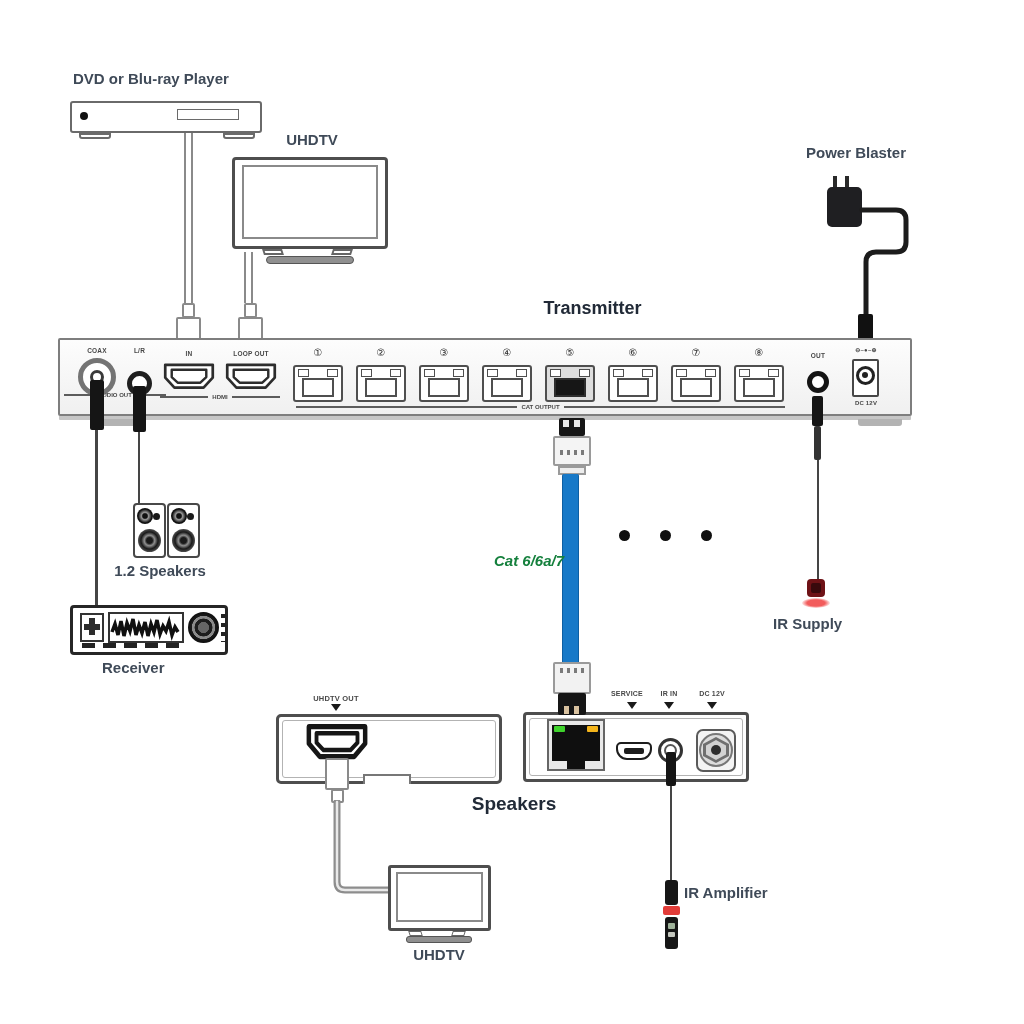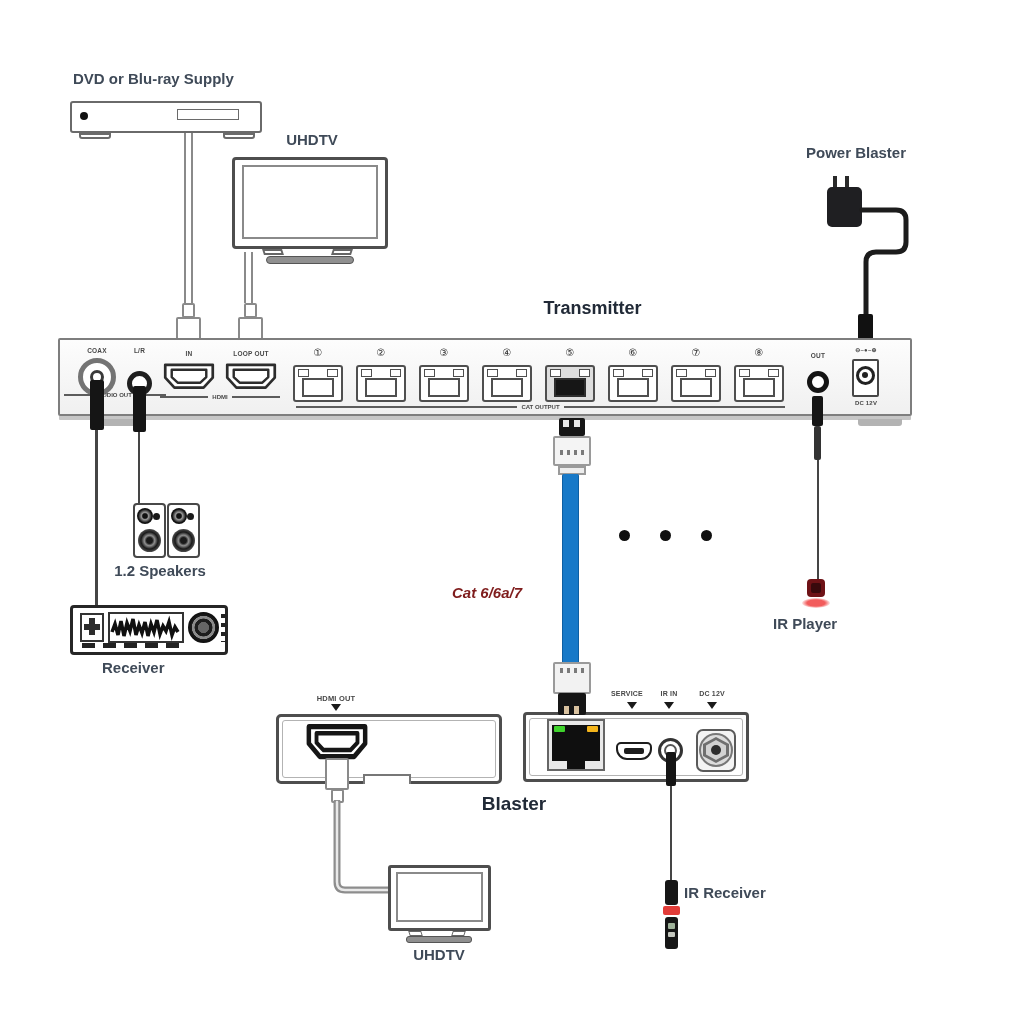--- a/index.html
+++ b/index.html
@@ -37,21 +37,21 @@
   .crimp{position:absolute;height:5px;background:repeating-linear-gradient(90deg,#7a7a7a 0 3px,transparent 3px 7px)}
   .speaker{position:absolute;width:33px;height:55px;border:2px solid #484848;border-radius:4px;background:#fff}
   .dot{width:11px;height:11px;border-radius:50%;background:#0f0f0f}
   .hexa{clip-path:polygon(50% 0,100% 27%,100% 73%,50% 100%,0 73%,0 27%)}
 </style>
 </head>
 <body>
 
 <div id="canvas">
 
-  <div class="lbl" style="left:73px;top:70px">DVD or Blu-ray Supply</div>
+  <div class="lbl" style="left:73px;top:70px">DVD or Blu-ray Player</div>
   <div class="abs" style="left:70px;top:101px;width:192px;height:32px;border:2px solid #6a6a6a;border-radius:3px;background:#fff"></div>
   <div class="abs" style="left:80px;top:112px;width:8px;height:8px;border-radius:50%;background:#111"></div>
   <div class="abs" style="left:177px;top:109px;width:62px;height:11px;border:1.5px solid #6a6a6a;background:#fff"></div>
   <div class="abs" style="left:79px;top:133px;width:32px;height:6px;border:2px solid #6a6a6a;border-radius:0 0 3px 3px;background:#fff"></div>
   <div class="abs" style="left:223px;top:133px;width:32px;height:6px;border:2px solid #6a6a6a;border-radius:0 0 3px 3px;background:#fff"></div>
 
   <div class="lbl" style="left:270px;top:131px;width:84px;text-align:center">UHDTV</div>
   <div class="abs" style="left:232px;top:157px;width:156px;height:92px;border:3px solid #4e4e4e;border-radius:4px;background:#fff"></div>
   <div class="abs" style="left:242px;top:165px;width:136px;height:74px;border:2px solid #8a8a8a;background:#fff"></div>
   <div class="abs" style="left:263px;top:249px;width:20px;height:6px;border:2px solid #666;background:#fff;transform:skewX(18deg)"></div>
@@ -189,47 +189,47 @@
   </div>
   <div class="lbl" style="left:102px;top:659px">Receiver</div>
 
   <div class="abs" style="left:559px;top:418px;width:26px;height:18px;background:#161616;border-radius:2px"></div>
   <div class="abs" style="left:563px;top:420px;width:6px;height:7px;background:#e9e9e9"></div>
   <div class="abs" style="left:574px;top:420px;width:6px;height:7px;background:#e9e9e9"></div>
   <div class="abs" style="left:553px;top:436px;width:38px;height:30px;background:#f4f4f4;border:2px solid #9a9a9a;border-radius:2px"></div>
   <div class="crimp" style="left:560px;top:450px;width:24px"></div>
   <div class="abs" style="left:558px;top:466px;width:28px;height:9px;background:#ededed;border:2px solid #9a9a9a"></div>
   <div class="abs" style="left:562px;top:474px;width:17px;height:192px;background:#1779c8;border-left:1px solid #0d5fa3;border-right:1px solid #0d5fa3;border-radius:2px"></div>
-  <div class="lbl" style="left:452px;top:584px;width:112px;text-align:left;font-style:italic;color:#7f1d1d">Cat 6/6a/7</div>
+  <div class="lbl" style="left:452px;top:552px;width:112px;text-align:right;font-style:italic;color:#15803d">Cat 6/6a/7</div>
   <div class="abs" style="left:619px;top:530px;display:flex;gap:30px">
     <span class="dot"></span>
     <span class="dot"></span>
     <span class="dot"></span>
   </div>
 
   <div class="abs" style="left:807px;top:579px;width:18px;height:18px;background:#6e1216;border-radius:4px"></div>
   <div class="abs" style="left:811px;top:583px;width:10px;height:10px;background:#38090c;border-radius:2px"></div>
   <div class="abs" style="left:802px;top:598px;width:28px;height:10px;border-radius:50%;background:radial-gradient(ellipse,#f25c5c 0 45%,rgba(242,92,92,0) 75%)"></div>
-  <div class="lbl" style="left:773px;top:615px">IR Player</div>
-
-  <div class="tiny" style="left:310px;top:694px;width:52px;font-size:7.5px">HDMI OUT</div>
+  <div class="lbl" style="left:773px;top:615px">IR Supply</div>
+
+  <div class="tiny" style="left:310px;top:694px;width:52px;font-size:7.5px">UHDTV OUT</div>
   <div class="tri" style="left:331px;top:704px"></div>
   <div class="devbox" style="left:276px;top:714px;width:226px;height:70px"></div>
   <svg class="abs" style="left:305px;top:723px" width="64" height="38" viewBox="0 0 100 52" preserveAspectRatio="none">
     <path d="M6,5 H94 V28 L77,46 H23 L6,28 Z" fill="#fff" stroke="#161616" stroke-width="7" stroke-linejoin="round"></path>
     <path d="M18,14 H82 V27 L71,37 H29 L18,27 Z" fill="#fff" stroke="#161616" stroke-width="6" stroke-linejoin="round"></path>
   </svg>
   <div class="abs" style="left:363px;top:774px;width:48px;height:10px;border:2px solid #777;border-bottom:none;background:#fff"></div>
   <div class="plug-body" style="left:325px;top:758px;width:24px;height:32px"></div>
   <div class="plug-body" style="left:331px;top:789px;width:13px;height:14px"></div>
   <svg class="abs" style="left:320px;top:800px" width="80" height="105" viewBox="0 0 80 105">
     <path d="M17,2 V82 Q17,90 25,90 H72" fill="none" stroke="#8d8d8d" stroke-width="7" stroke-linecap="round"></path>
     <path d="M17,2 V82 Q17,90 25,90 H72" fill="none" stroke="#e9e9e9" stroke-width="2.5" stroke-linecap="round"></path>
   </svg>
-  <div class="lbl-big" style="left:455px;top:793px;width:118px;font-size:19px">Blaster</div>
+  <div class="lbl-big" style="left:455px;top:793px;width:118px;font-size:19px">Speakers</div>
 
   <div class="tiny" style="left:605px;top:690px;width:44px;font-size:7px">SERVICE</div>
   <div class="tri" style="left:627px;top:702px"></div>
   <div class="tiny" style="left:653px;top:690px;width:32px;font-size:7px">IR IN</div>
   <div class="tri" style="left:664px;top:702px"></div>
   <div class="tiny" style="left:692px;top:690px;width:40px;font-size:7px">DC 12V</div>
   <div class="tri" style="left:707px;top:702px"></div>
   <div class="devbox" style="left:523px;top:712px;width:226px;height:70px;border-radius:4px"></div>
   <div class="abs" style="left:547px;top:719px;width:58px;height:52px;border:2px solid #666;background:#e9e9e9"></div>
   <div class="abs" style="left:552px;top:725px;width:48px;height:36px;background:#0f0f0f"></div>
@@ -253,21 +253,21 @@
   <div class="abs" style="left:558px;top:693px;width:28px;height:22px;background:#161616;border-radius:2px"></div>
   <div class="abs" style="left:564px;top:706px;width:5px;height:8px;background:#d9c2a0"></div>
   <div class="abs" style="left:574px;top:706px;width:5px;height:8px;background:#d9c2a0"></div>
 
   <div class="abs" style="left:665px;top:880px;width:13px;height:25px;background:#161616;border-radius:3px"></div>
   <div class="abs" style="left:663px;top:906px;width:17px;height:9px;background:#e23c38;border-radius:2px"></div>
   <div class="abs" style="left:665px;top:917px;width:13px;height:32px;background:#161616;border-radius:3px">
     <span class="abs" style="left:3px;top:6px;width:7px;height:6px;background:#9fb39a;border-radius:1px"></span>
     <span class="abs" style="left:3px;top:15px;width:7px;height:5px;background:#c5c8bf;border-radius:1px"></span>
   </div>
-  <div class="lbl" style="left:684px;top:884px">IR Receiver</div>
+  <div class="lbl" style="left:684px;top:884px">IR Amplifier</div>
 
   <div class="abs" style="left:388px;top:865px;width:103px;height:66px;border:3px solid #4e4e4e;border-radius:3px;background:#fff"></div>
   <div class="abs" style="left:396px;top:872px;width:87px;height:50px;border:2px solid #8a8a8a;background:#fff"></div>
   <div class="abs" style="left:409px;top:931px;width:13px;height:5px;border:1.5px solid #666;background:#fff;transform:skewX(18deg)"></div>
   <div class="abs" style="left:452px;top:931px;width:13px;height:5px;border:1.5px solid #666;background:#fff;transform:skewX(-18deg)"></div>
   <div class="abs" style="left:406px;top:936px;width:66px;height:7px;background:#8f8f8f;border:1px solid #555;border-radius:3px"></div>
   <div class="lbl" style="left:404px;top:946px;width:70px;text-align:center">UHDTV</div>
 
 </div>
 

